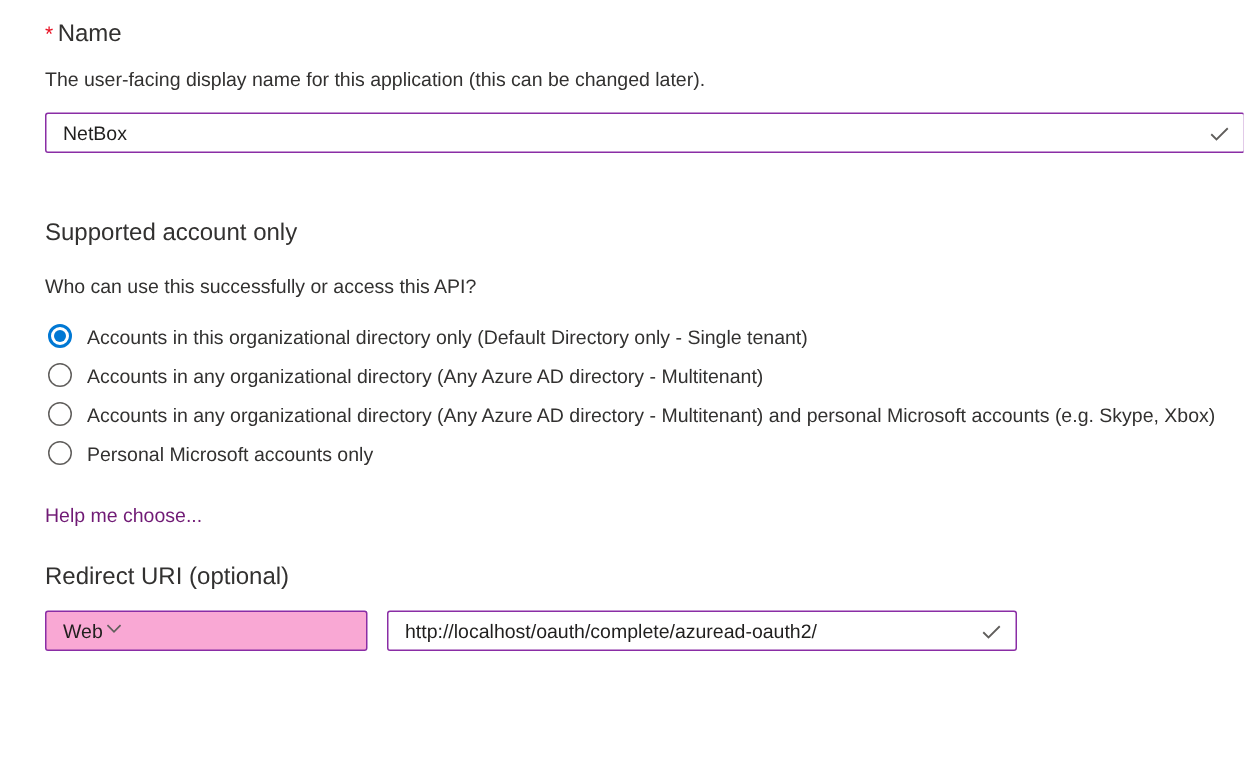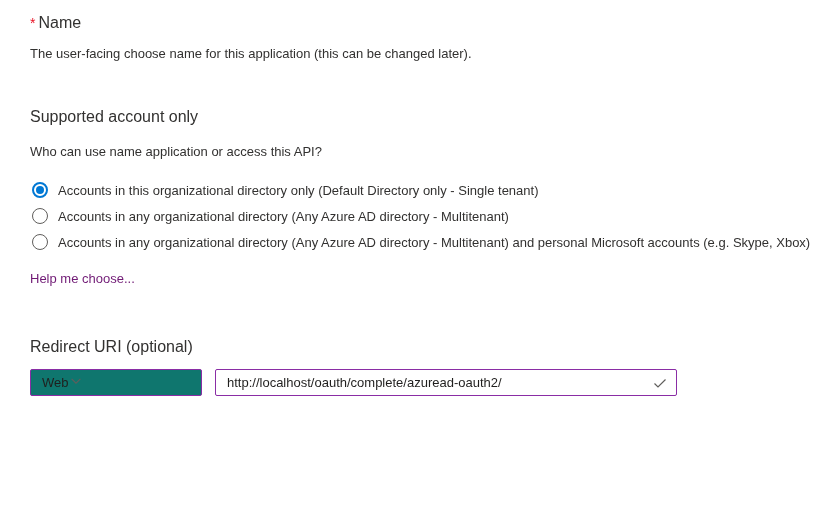--- a/index.html
+++ b/index.html
@@ -61,21 +61,21 @@
 
   .section-accounts { margin-top: 43px; }
   .question {
     font-size: 13px;
     color: #323130;
     margin-top: 17px;
   }
   .radio-group { margin-top: 13px; }
   .radio-row {
     display: flex;
-    align-items: flex-end;
+    align-items: center;
     height: 26px;
     cursor: pointer;
   }
   .radio-circle {
     width: 16px;
     height: 16px;
     min-width: 16px;
     border: 1px solid #605e5c;
     border-radius: 50%;
     margin: 0 10px 0 2px;
@@ -96,71 +96,83 @@
 
   .help-link {
     display: inline-block;
     margin-top: 21px;
     font-size: 13px;
     color: #701a75;
     text-decoration: none;
     cursor: pointer;
   }
 
-  .section-redirect { margin-top: 49px; }
+  .section-redirect { margin-top: 21px; }
   .redirect-desc { margin-top: 13px; }
 
   .uri-row {
     display: flex;
     align-items: center;
     margin-top: 12px;
     gap: 13px;
   }
   .dropdown {
     position: relative;
-    width: 172px;
+    width: 215px;
     height: 27px;
     border: 1px solid #8a2da5;
     border-radius: 2px;
     display: flex;
     align-items: center;
     padding: 0 30px 0 11px;
     font-size: 13px;
     color: #201f1e;
     cursor: pointer;
-    background: #0f766e;
-  }
-  .uri-field { width: 462px; }
+    background: #f9a8d4;
+  }
+  .uri-field { width: 420px; }
 </style>
 </head>
 <body>
 
 <div class="page">
 
   <section>
     <h2 class="section-title"><span class="req">*</span><span>Name</span></h2>
-    <p class="desc">The user-facing choose name for this application (this can be changed later).</p>
+    <p class="desc">The user-facing display name for this application (this can be changed later).</p>
+    <div class="field name-field">
+      <input type="text" value="NetBox" style="">
+      <span class="trail-icon">
+        <svg width="16" height="16" viewBox="0 0 16 16">
+            <path d="M2.5 8.5l3.5 3.5 7.5-7.5" fill="none" stroke="#605e5c" stroke-width="1.2"></path>
+          </svg>
+      </span>
+    </div>
   </section>
 
   <section class="section-accounts">
     <h2 class="section-title">Supported account only</h2>
-    <p class="question">Who can use name application or access this API?</p>
+    <p class="question">Who can use this successfully or access this API?</p>
 
     <div class="radio-group">
       <div class="radio-row checked">
         <span class="radio-circle"></span>
         <span class="radio-label">Accounts in this organizational directory only (Default Directory only - Single tenant)</span>
       </div>
       <div class="radio-row">
         <span class="radio-circle"></span>
         <span class="radio-label">Accounts in any organizational directory (Any Azure AD directory - Multitenant)</span>
       </div>
       <div class="radio-row">
         <span class="radio-circle"></span>
         <span class="radio-label">Accounts in any organizational directory (Any Azure AD directory - Multitenant) and personal Microsoft accounts (e.g. Skype, Xbox)</span>
+      </div>
+      <div class="radio-row">
+        <span class="radio-circle"></span>
+        <span class="radio-label">Personal Microsoft accounts only</span>
       </div>
     </div>
 
     <a class="help-link">Help me choose...</a>
   </section>
 
   <section class="section-redirect">
     <h2 class="section-title">Redirect URI (optional)</h2>
 
     <div class="uri-row">

